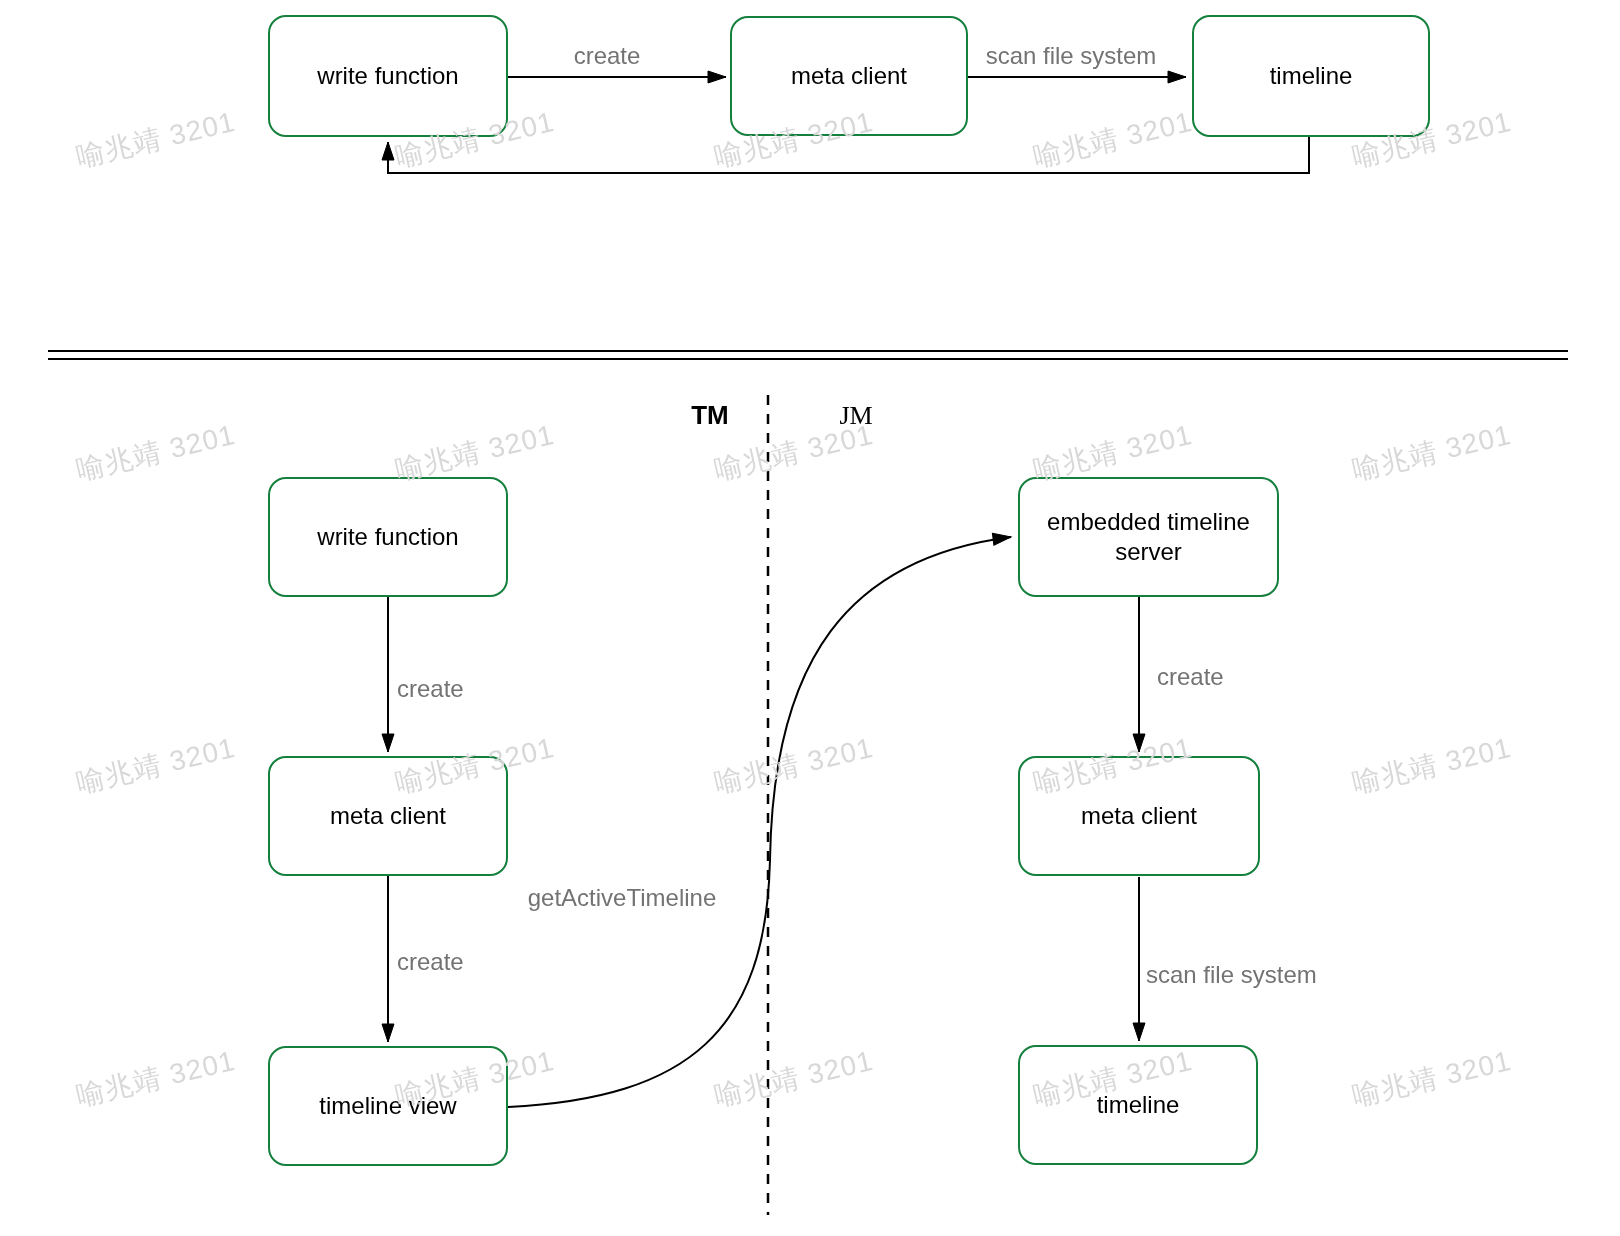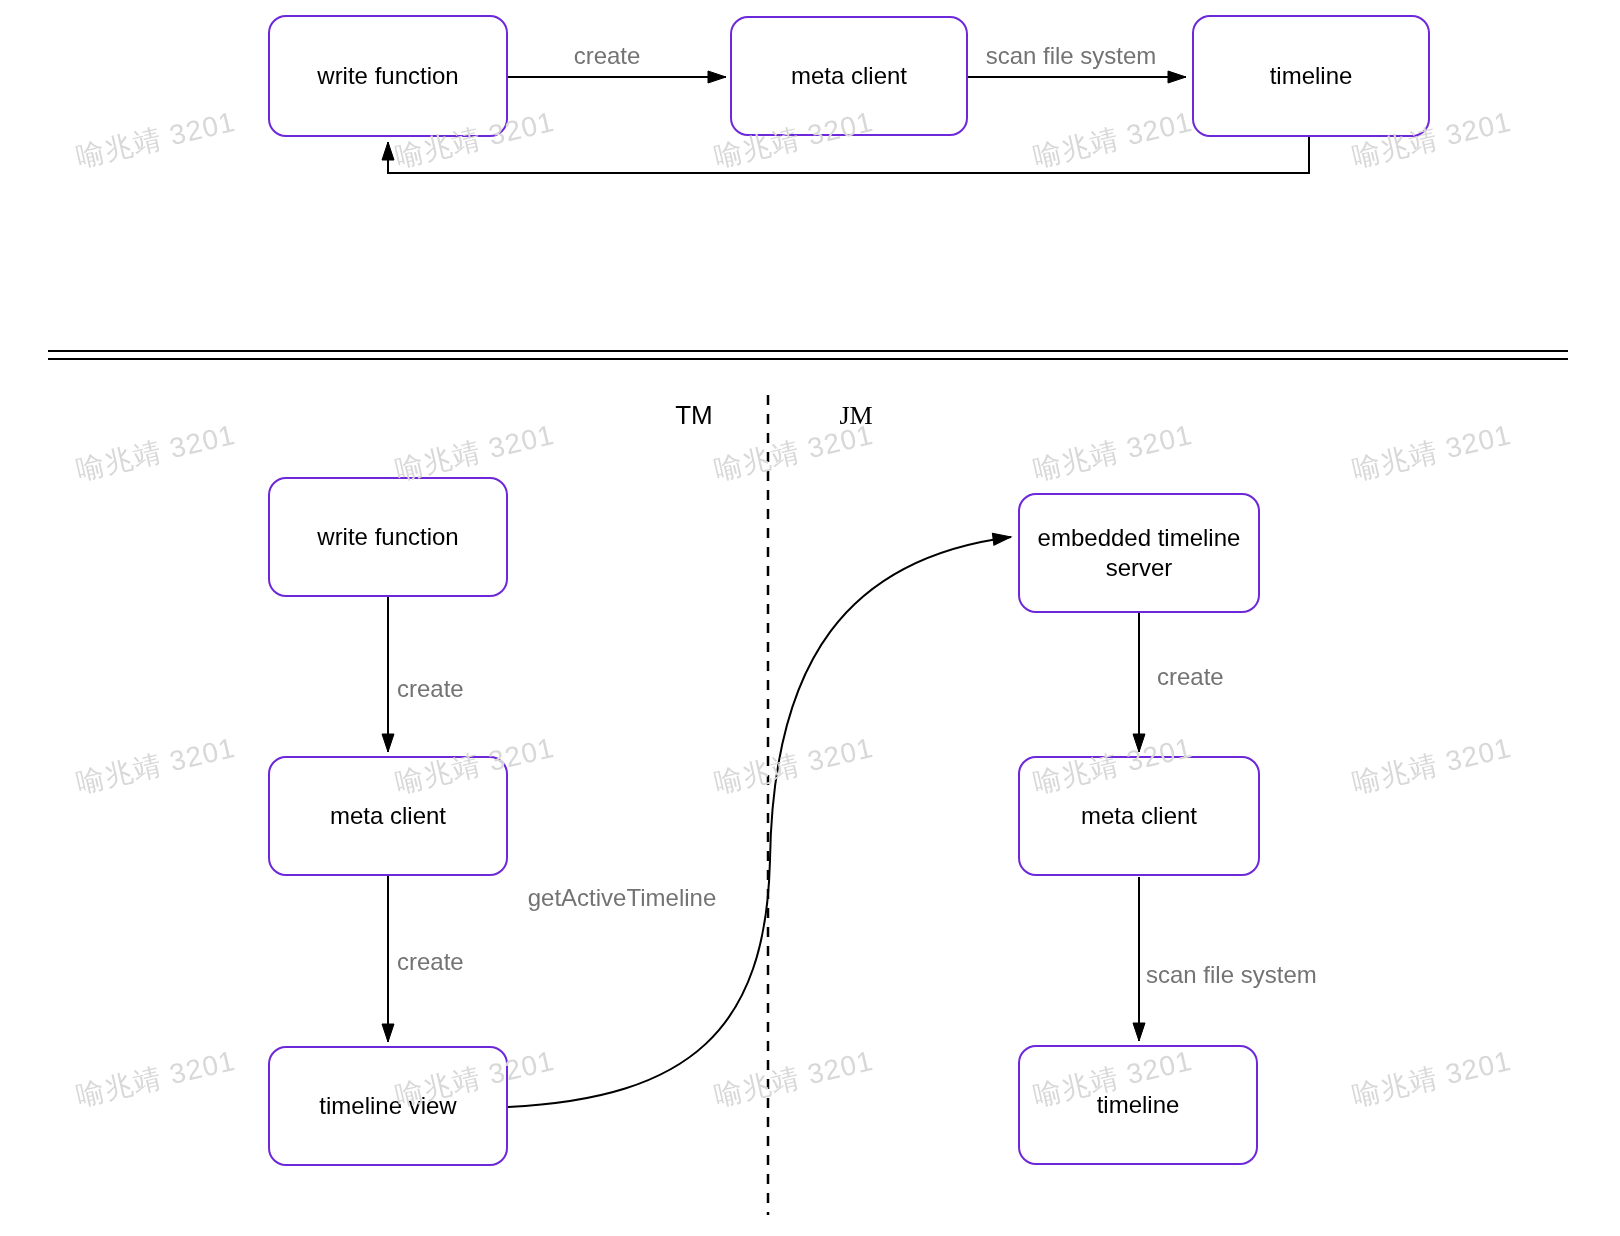--- a/index.html
+++ b/index.html
@@ -2,21 +2,21 @@
 <html><head>
 <meta charset="utf-8">
 <style>
   html,body { margin:0; padding:0; background:#ffffff; }
   #canvas {
     position:relative; width:1620px; height:1236px; background:#ffffff;
     font-family:"Liberation Sans", sans-serif; overflow:hidden;
   }
   #wires { position:absolute; left:0; top:0; width:1620px; height:1236px; z-index:1; }
   .node {
-    position:absolute; box-sizing:border-box; border:2px solid #6d28d9;
+    position:absolute; box-sizing:border-box; border:2px solid #15803d;
     border-radius:18px; background:#ffffff; display:flex; align-items:center;
     justify-content:center; text-align:center; font-size:24px; color:#000000;
     padding:0 12px; line-height:30px; z-index:2;
   }
   .elabel {
     position:absolute; font-size:24px; color:#737373; white-space:nowrap; z-index:3;
   }
   .elabel.centered { transform:translate(-50%,-50%); }
   .elabel.lefted   { transform:translateY(-50%); }
   .lane-label {
@@ -65,37 +65,37 @@
   <div class="node" style="left:730px; top:16px;  width:238px; height:120px;">
     <span>meta client</span>
   </div>
   <div class="node" style="left:1192px; top:15px; width:238px; height:122px;">
     <span>timeline</span>
   </div>
 
   <span class="elabel centered" style="left:607px; top:56px;">create</span>
   <span class="elabel centered" style="left:1071px; top:56px;">scan file system</span>
 
-  <span class="lane-label" style="left:694px; top:415px;">TM</span>
+  <span class="lane-label" style="left:710px; top:415px;font-weight:bold;">TM</span>
   <span class="lane-label" style="left:856px; top:416px;font-family:Liberation Serif, serif;">JM</span>
 
   <div class="node" style="left:268px; top:477px; width:240px; height:120px;">
     <span>write function</span>
   </div>
   <div class="node" style="left:268px; top:756px; width:240px; height:120px;">
     <span>meta client</span>
   </div>
   <div class="node" style="left:268px; top:1046px; width:240px; height:120px;">
     <span>timeline view</span>
   </div>
 
   <span class="elabel lefted" style="left:397px; top:689px;">create</span>
   <span class="elabel lefted" style="left:397px; top:962px;">create</span>
 
-  <div class="node" style="left:1018px; top:493px; width:242px; height:120px;">
+  <div class="node" style="left:1018px; top:477px; width:261px; height:120px;">
     <span>embedded timeline server</span>
   </div>
   <div class="node" style="left:1018px; top:756px; width:242px; height:120px;">
     <span>meta client</span>
   </div>
   <div class="node" style="left:1018px; top:1045px; width:240px; height:120px;">
     <span>timeline</span>
   </div>
 
   <span class="elabel lefted" style="left:1157px; top:677px;">create</span>

